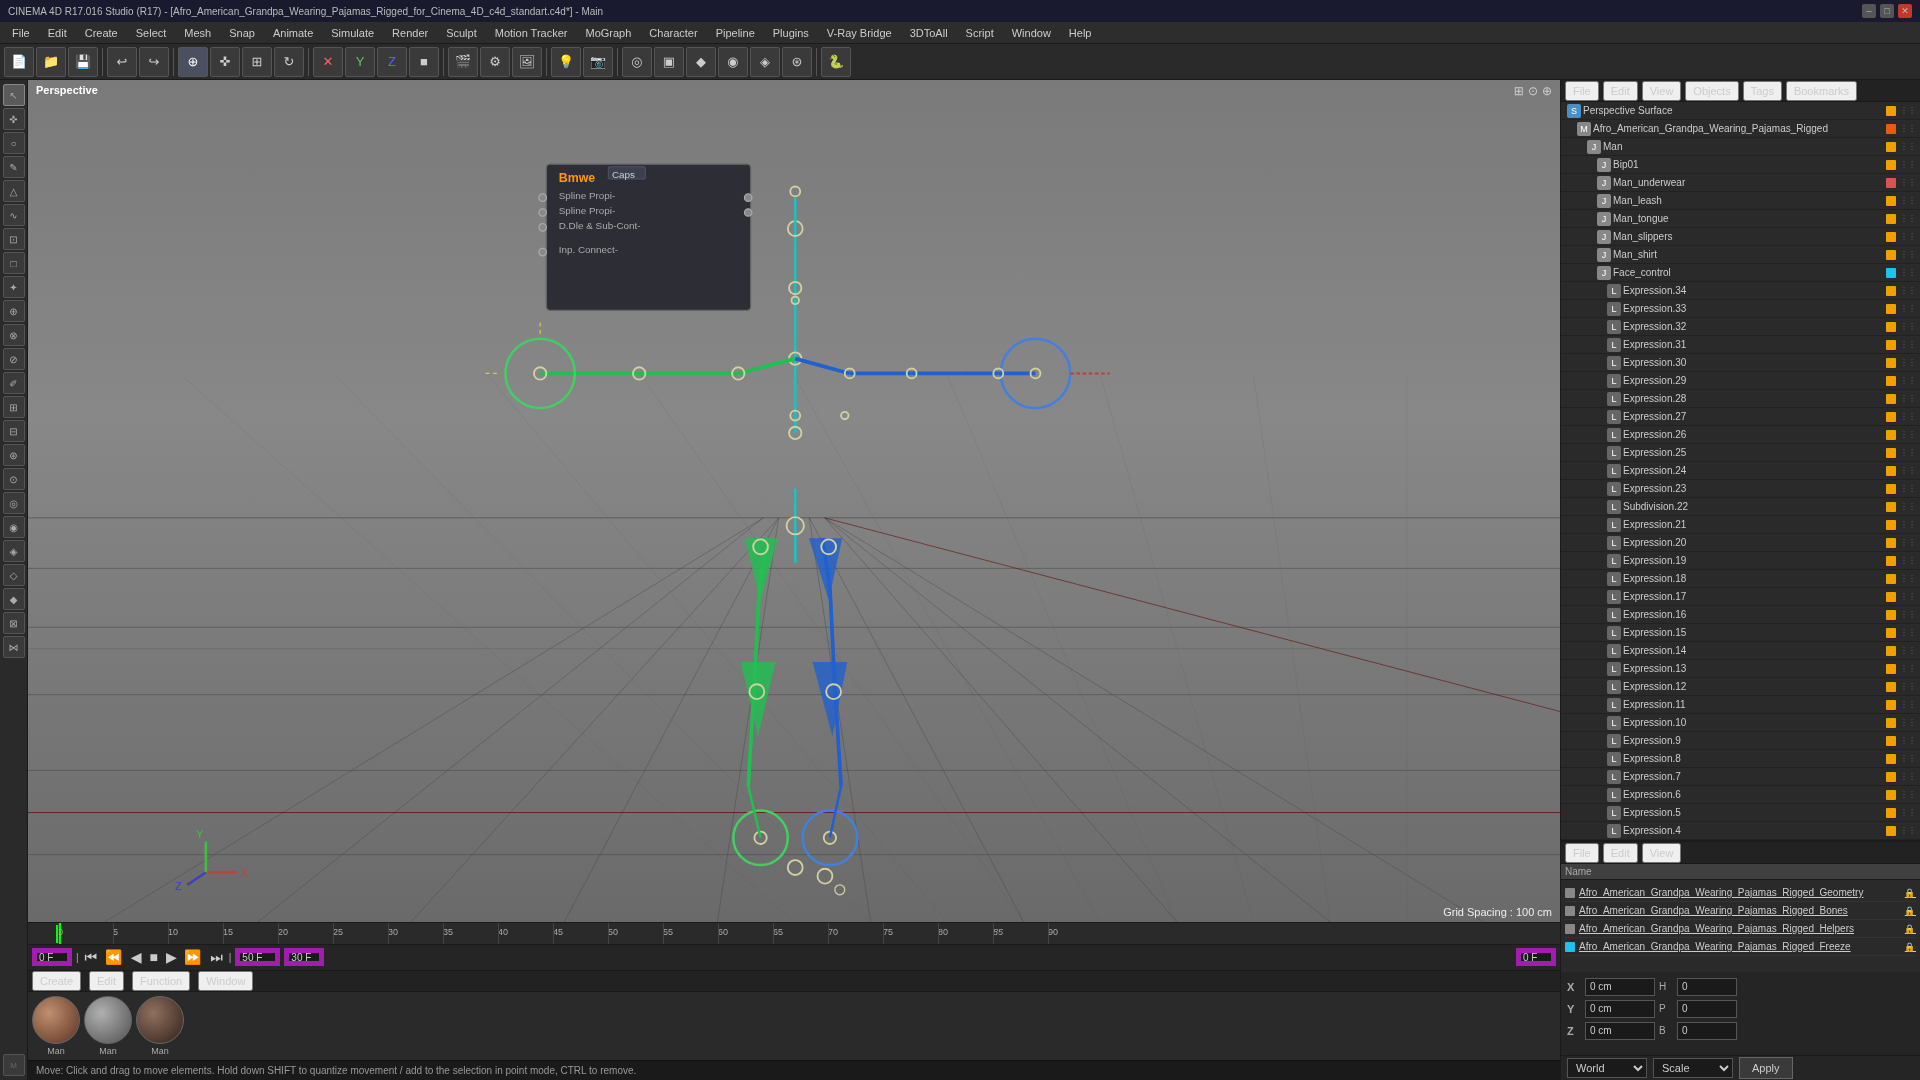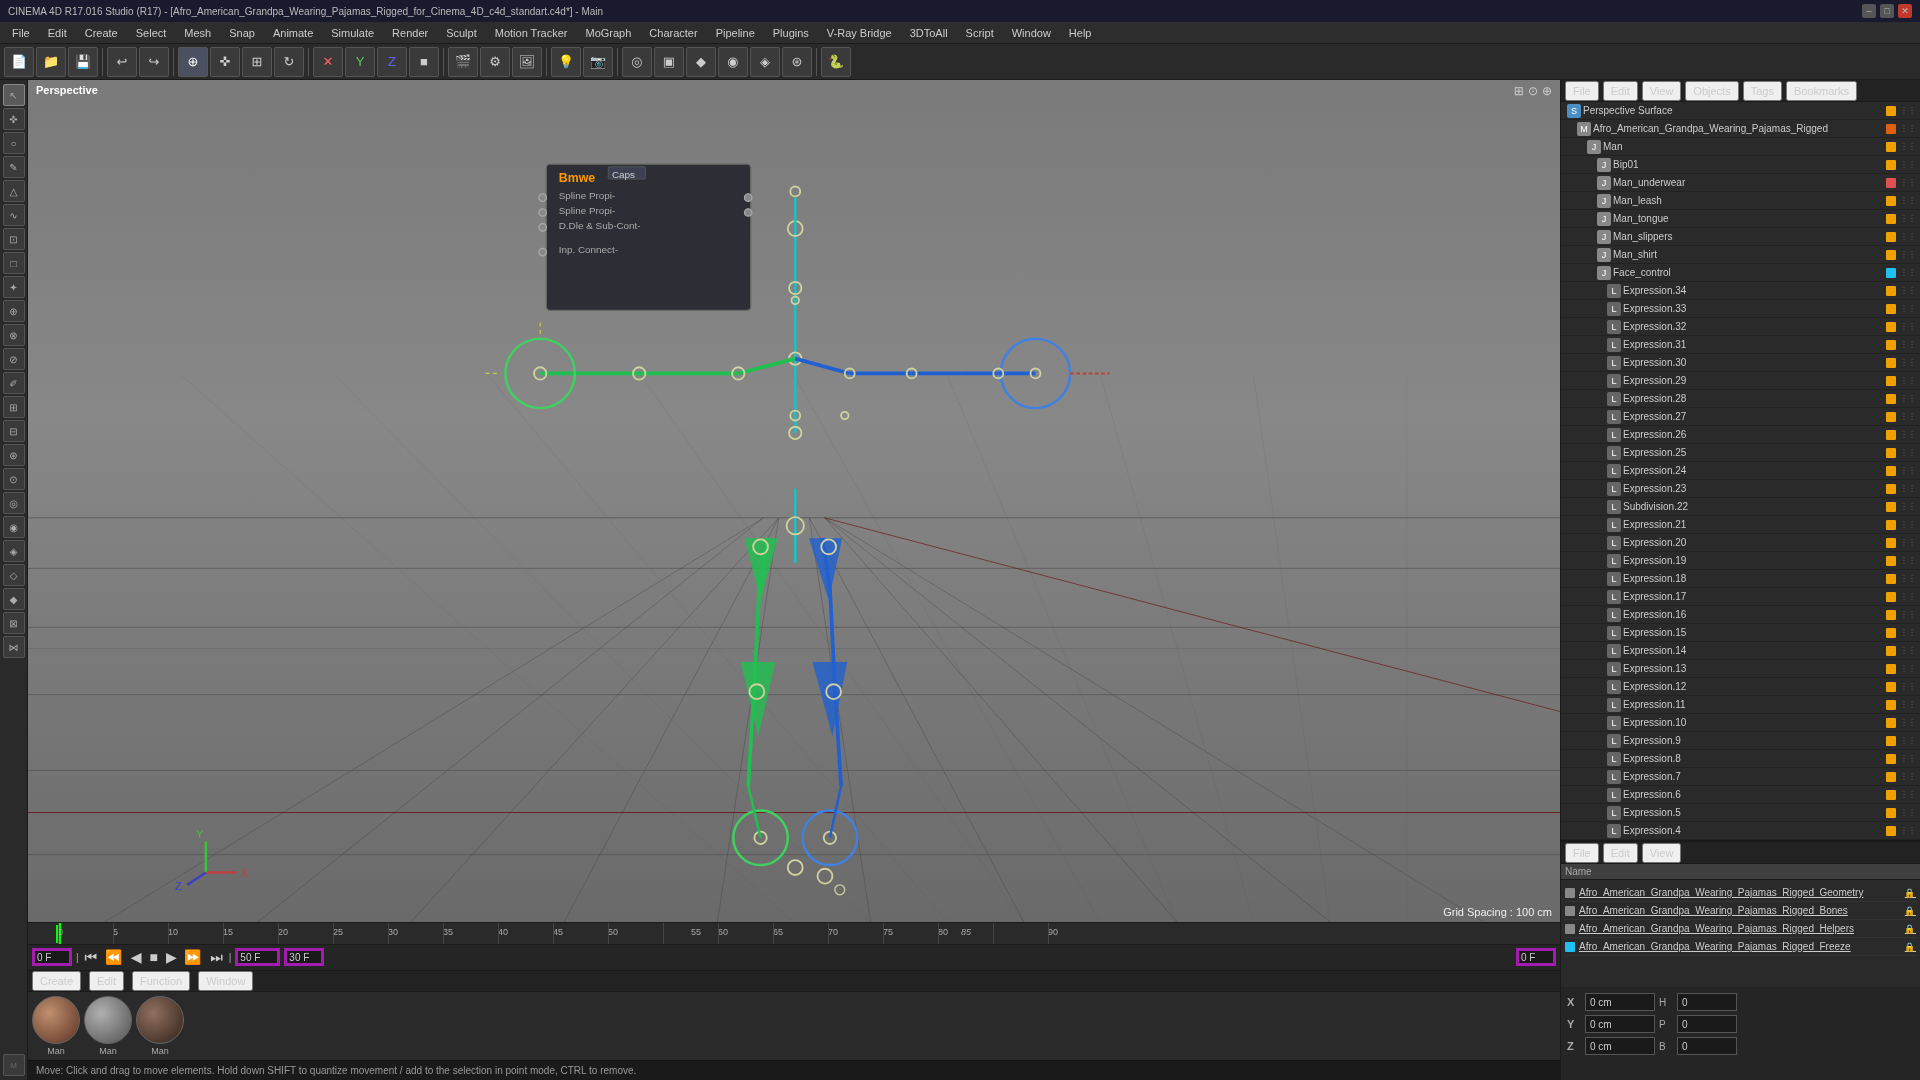--- a/index.html
+++ b/index.html
@@ -188,21 +188,21 @@
     }
     #timeline-controls {
       height: 26px;
       background: #252525;
       display: flex;
       align-items: center;
       padding: 0 4px;
       gap: 4px;
     }
     .tc-btn { color: #ccc; font-size: 14px; cursor: pointer; padding: 2px; }
-    .tc-field { background: #1a1a1a; border: 3px solid #a21caf; color: #ccc; width: 50px; height: 18px; font-size: 10px; padding: 0 2px; }
+    .tc-field { background: #1a1a1a; border: 5px solid #a21caf; color: #ccc; width: 50px; height: 18px; font-size: 10px; padding: 0 2px; }
     .tc-label { color: #aaa; font-size: 10px; }
 
     
     #material-bar {
       height: 90px;
       background: #2a2a2a;
       border-top: 1px solid #1a1a1a;
       display: flex;
       flex-direction: column;
     }
@@ -700,33 +700,33 @@
           <div class="ruler-mark" style="left: 360px;">30</div>
           <div class="ruler-line" style="left: 360px;"></div>
           <div class="ruler-mark" style="left: 415px;">35</div>
           <div class="ruler-line" style="left: 415px;"></div>
           <div class="ruler-mark" style="left: 470px;">40</div>
           <div class="ruler-line" style="left: 470px;"></div>
           <div class="ruler-mark" style="left: 525px;">45</div>
           <div class="ruler-line" style="left: 525px;"></div>
           <div class="ruler-mark" style="left: 580px;">50</div>
           <div class="ruler-line" style="left: 580px;"></div>
-          <div class="ruler-mark" style="left: 635px; margin-left: 28px;">55</div>
+          <div class="ruler-mark" style="left: 635px;">55</div>
           <div class="ruler-line" style="left: 635px;"></div>
           <div class="ruler-mark" style="left: 690px;">60</div>
           <div class="ruler-line" style="left: 690px;"></div>
           <div class="ruler-mark" style="left: 745px;">65</div>
           <div class="ruler-line" style="left: 745px;"></div>
           <div class="ruler-mark" style="left: 800px;">70</div>
           <div class="ruler-line" style="left: 800px;"></div>
           <div class="ruler-mark" style="left: 855px;">75</div>
           <div class="ruler-line" style="left: 855px;"></div>
           <div class="ruler-mark" style="left: 910px;">80</div>
           <div class="ruler-line" style="left: 910px;"></div>
-          <div class="ruler-mark" style="left: 933px; font-style: italic;">85</div>
+          <div class="ruler-mark" style="left: 965px; font-style: italic;">85</div>
           <div class="ruler-line" style="left: 965px;"></div>
           <div class="ruler-mark" style="left: 1020px;">90</div>
           <div class="ruler-line" style="left: 1020px;"></div>
         </div>
       <div id="timeline-controls">
         <input class="tc-field" value="0 F" style="width: 40px;">
         <span class="tc-label">|</span>
         <span class="tc-btn">⏮</span>
         <span class="tc-btn">⏪</span>
         <span class="tc-btn">◀</span>
@@ -1204,16 +1204,29 @@
         <input class="coord-field2" value="0" style="">
       </div>
       <div class="coord-row">
         <span class="coord-label">Z</span>
         <input class="coord-field" value="0 cm" style="">
         <span class="coord-hlabel">B</span>
         <input class="coord-field2" value="0" style="">
       </div>
     </div>
 
+    <div id="transform-bar">
+      <select class="world-select">
+        <option>World</option>
+        <option>Object</option>
+        <option>Camera</option>
+      </select>
+      <select class="scale-select">
+        <option>Scale</option>
+        <option>Position</option>
+        <option>Rotation</option>
+      </select>
+      <button class="apply-btn">Apply</button>
+    </div>
 
   </div>
 
 </div>
 
 </body></html>

